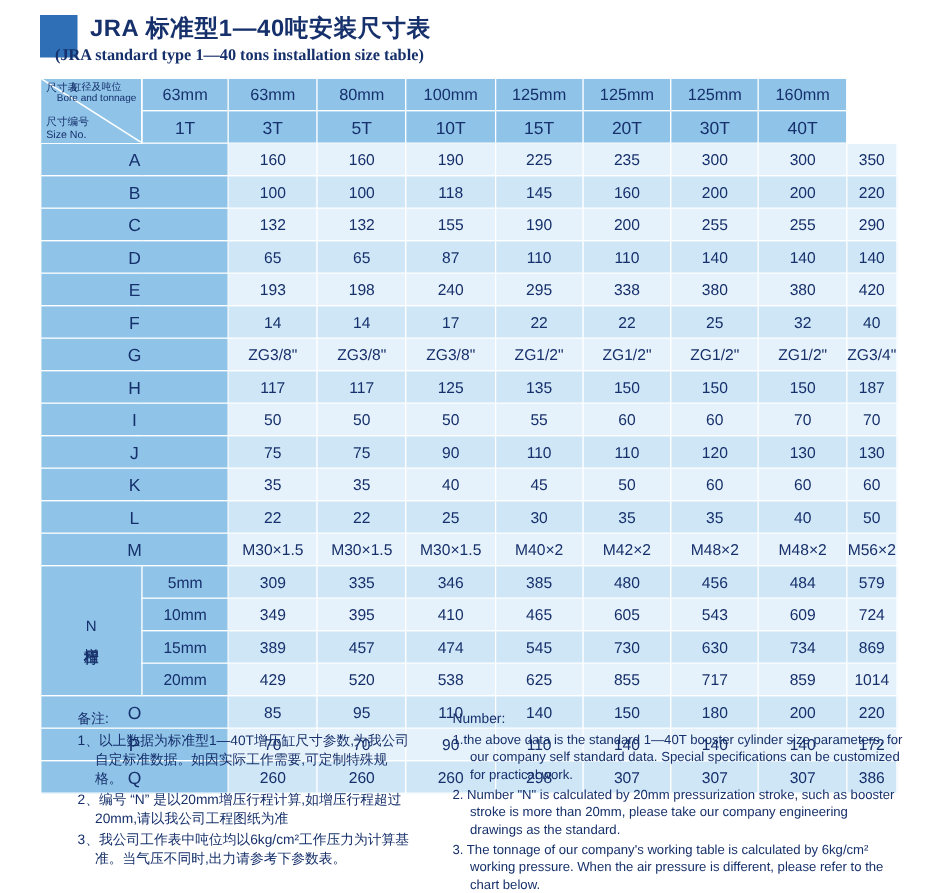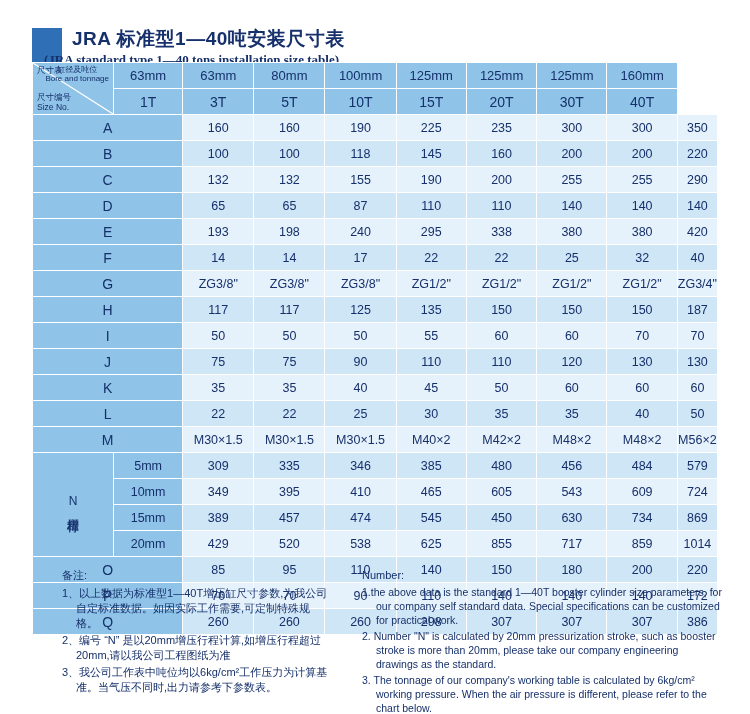--- a/index.html
+++ b/index.html
@@ -6,21 +6,21 @@
   body{
     width:750px;height:714px;
     background:#ffffff;
     font-family:"Liberation Sans", sans-serif;
     color:#1a1a6e;
     position:relative;
     overflow:hidden;
   }
   .title-wrap{
     position:absolute;
-    left:0;top:16px;width:695px;height:56px;
+    left:0;top:0;width:695px;height:56px;
   }
   .title-bar{
     position:absolute;left:32px;top:12px;width:30px;height:34px;
     background:#2f6fb5;
   }
   .title-main{
     position:absolute;left:72px;top:10px;
     font-size:19px;font-weight:bold;color:#16306b;
     letter-spacing:0.5px;
   }
@@ -320,21 +320,21 @@
         <td class="row-light">543</td>
         <td class="row-light">609</td>
         <td class="row-light">724</td>
       </tr>
       <tr>
         <td class="n-sub">15mm</td>
         <td class="row-dark">389</td>
         <td class="row-dark">457</td>
         <td class="row-dark">474</td>
         <td class="row-dark">545</td>
-        <td class="row-dark">450</td>
+        <td class="row-dark">730</td>
         <td class="row-dark">630</td>
         <td class="row-dark">734</td>
         <td class="row-dark">869</td>
       </tr>
       <tr>
         <td class="n-sub">20mm</td>
         <td class="row-light">429</td>
         <td class="row-light">520</td>
         <td class="row-light">538</td>
         <td class="row-light">625</td>

